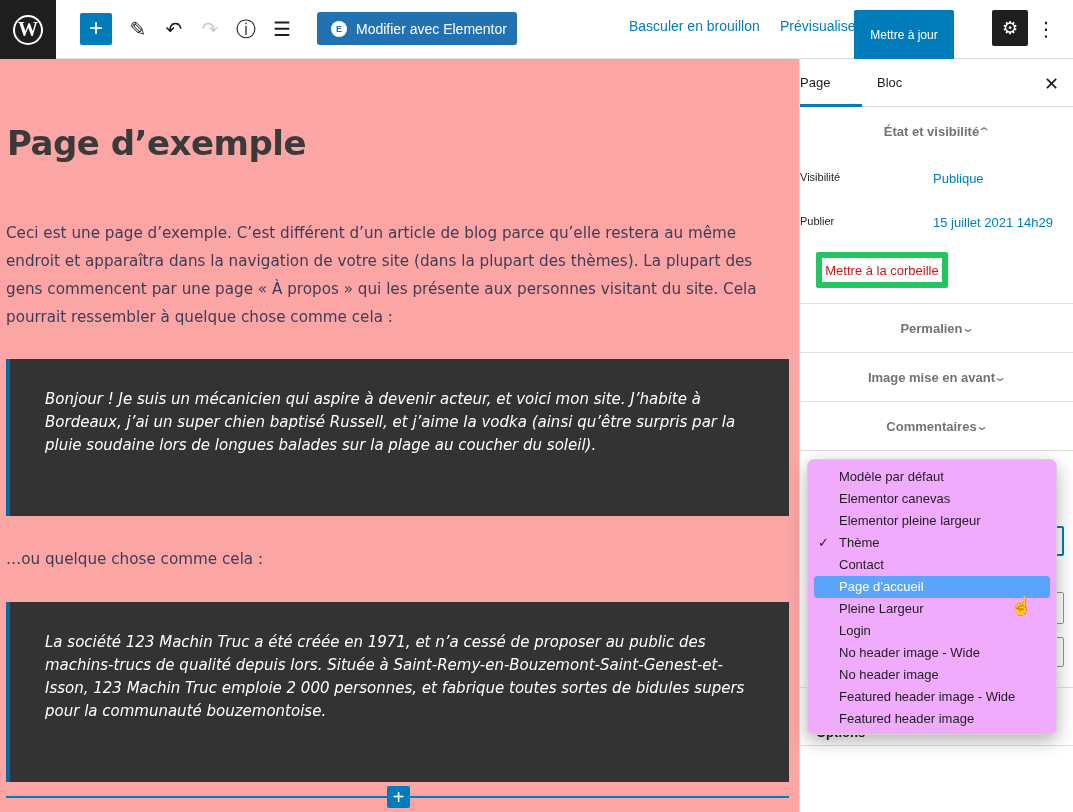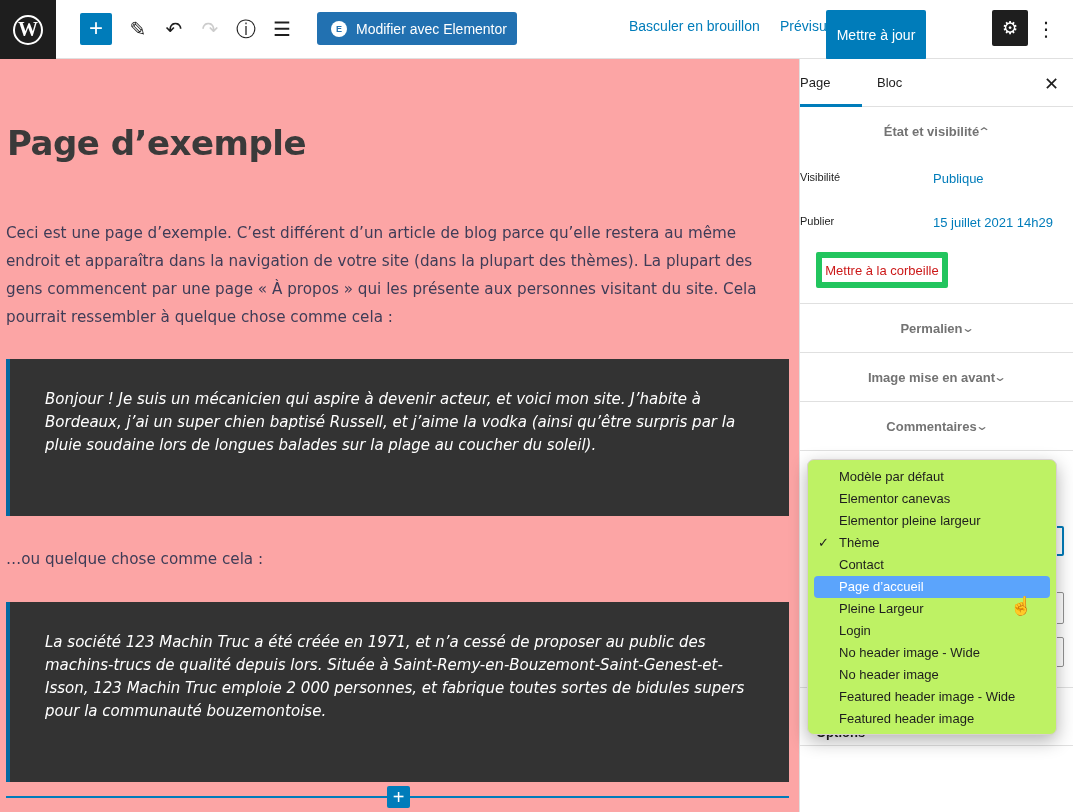--- a/index.html
+++ b/index.html
@@ -6,41 +6,41 @@
 html,body{width:1073px;height:812px;overflow:hidden;background:#fff;font-family:"Liberation Sans",sans-serif;color:#1e1e1e}
 .topbar{position:absolute;left:0;top:0;width:1073px;height:59px;border-bottom:1px solid #e0e0e0;background:#fff}
 .wp-logo{position:absolute;left:0;top:0;width:56px;height:59px;background:#1e1e1e;display:flex;align-items:center;justify-content:center}
 .wp-logo .circle{width:30px;height:30px;border-radius:50%;border:2px solid #fff;display:flex;align-items:center;justify-content:center;color:#fff;font-family:"Liberation Serif",serif;font-weight:bold;font-size:20px}
 .tb-add{position:absolute;left:80px;top:13px;width:32px;height:32px;background:#007cba;border-radius:2px;color:#fff;font-size:24px;line-height:30px;text-align:center}
 .tb-icon{position:absolute;top:14px;width:28px;height:30px;display:flex;align-items:center;justify-content:center;font-size:20px;color:#1e1e1e}
 .tb-icon.disabled{color:#ccc}
 .elementor-btn{position:absolute;left:317px;top:12px;width:200px;height:33px;background:#2271b1;border-radius:3px;color:#fff;font-size:14px;display:flex;align-items:center;padding-left:14px;gap:9px}
 .elementor-btn .e-ic{width:16px;height:16px;border-radius:50%;background:#fff;color:#2271b1;font-size:9px;font-weight:bold;display:flex;align-items:center;justify-content:center}
 .link-btn{position:absolute;top:18px;font-size:14px;color:#007cba}
-.update-btn{position:absolute;left:826px;top:10px;width:100px;height:50px;background:#007cba;color:#fff;border-radius:2px;font-size:14px;display:flex;align-items:center;justify-content:center}
+.update-btn{position:absolute;left:854px;top:10px;width:100px;height:50px;background:#007cba;color:#fff;border-radius:2px;font-size:12px;display:flex;align-items:center;justify-content:center}
 .settings-btn{position:absolute;left:992px;top:10px;width:36px;height:36px;background:#1e1e1e;border-radius:2px;color:#fff;display:flex;align-items:center;justify-content:center;font-size:18px}
 .more-btn{position:absolute;left:1036px;top:14px;width:20px;height:30px;color:#1e1e1e;font-size:20px;text-align:center;line-height:30px}
 .editor{position:absolute;left:0;top:59px;width:799px;height:753px;overflow:hidden;background:#fca5a5}
 .title{position:absolute;left:7px;top:64px;font-family:"DejaVu Sans",sans-serif;font-size:34px;font-weight:bold;color:#3a3a3a;letter-spacing:-0.5px}
 .para{position:absolute;left:6px;width:780px;font-family:"DejaVu Sans",sans-serif;font-size:15.2px;line-height:28px;color:#3e3c57}
 .quote{position:absolute;left:6px;width:783px;background:#333;border-left:4px solid #0369a1;color:#fff;font-family:"DejaVu Sans",sans-serif;font-style:italic;font-size:15px;line-height:23px;padding:29px 38px 0 35px}
 .inserter-line{position:absolute;left:6px;top:737px;width:783px;height:2px;background:#007cba}
 .inserter-btn{position:absolute;left:387px;top:727px;width:23px;height:22px;background:#007cba;border-radius:2px;color:#fff;font-size:20px;line-height:22px;text-align:center}
 .sidebar{position:absolute;left:799px;top:59px;width:274px;height:753px;border-left:1px solid #e0e0e0;background:#fff}
 .tabs{height:48px;border-bottom:1px solid #e0e0e0;position:relative}
 .tab{position:absolute;top:0;height:48px;line-height:48px;font-size:13px;color:#1e1e1e}
 .tab.active{border-bottom:3px solid #007cba;line-height:47px}
 .close-x{position:absolute;right:14px;top:14px;font-size:18px;color:#1e1e1e}
 .panel-head{height:49px;border-bottom:1px solid #e0e0e0;display:flex;align-items:center;justify-content:center;padding:0 16px;font-size:13px;font-weight:bold;color:#737373}
 .chev{font-size:12px;font-weight:normal;transform:scaleX(1.4)}
 .row{position:absolute;left:0;font-size:11px;color:#1e1e1e}
 .row-val{position:absolute;left:133px;font-size:13px;color:#007cba}
 .trash-btn{position:absolute;left:16px;top:193px;width:132px;height:36px;border:6px solid #22c55e;border-radius:2px;color:#cc1818;font-size:13px;display:flex;align-items:center;justify-content:center}
 .hidden-field{position:absolute;border:1px solid #949494;border-radius:2px;background:#fff}
-.dropdown{position:absolute;left:807px;top:459px;width:250px;height:276px;background:#bef264;border-radius:7px;box-shadow:0 6px 18px rgba(0,0,0,.3);border:1px solid #d8d0d0;padding-top:6px}
+.dropdown{position:absolute;left:807px;top:459px;width:250px;height:276px;background:#f0abfc;border-radius:7px;box-shadow:0 6px 18px rgba(0,0,0,.3);border:1px solid #d8d0d0;padding-top:6px}
 .opt{position:relative;height:22px;line-height:22px;font-size:13px;color:#1e1e1e;padding-left:25px;margin:0 6px;border-radius:4px}
 .opt.hl{background:#5ba4fc;color:#fff}
 .opt .check{position:absolute;left:4px;top:0;font-size:13px}
 .cursor{position:absolute;left:1010px;top:595px;font-size:18px;color:#000}
 </style>
 </head>
 <body>
 
 <div class="topbar">
   <div class="wp-logo">

